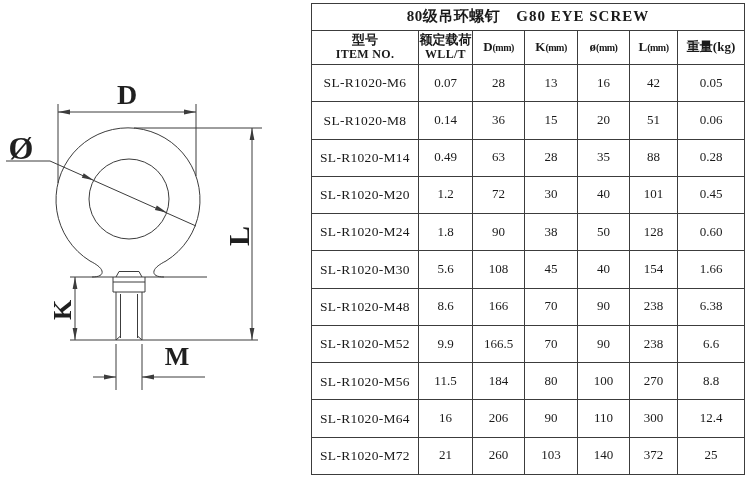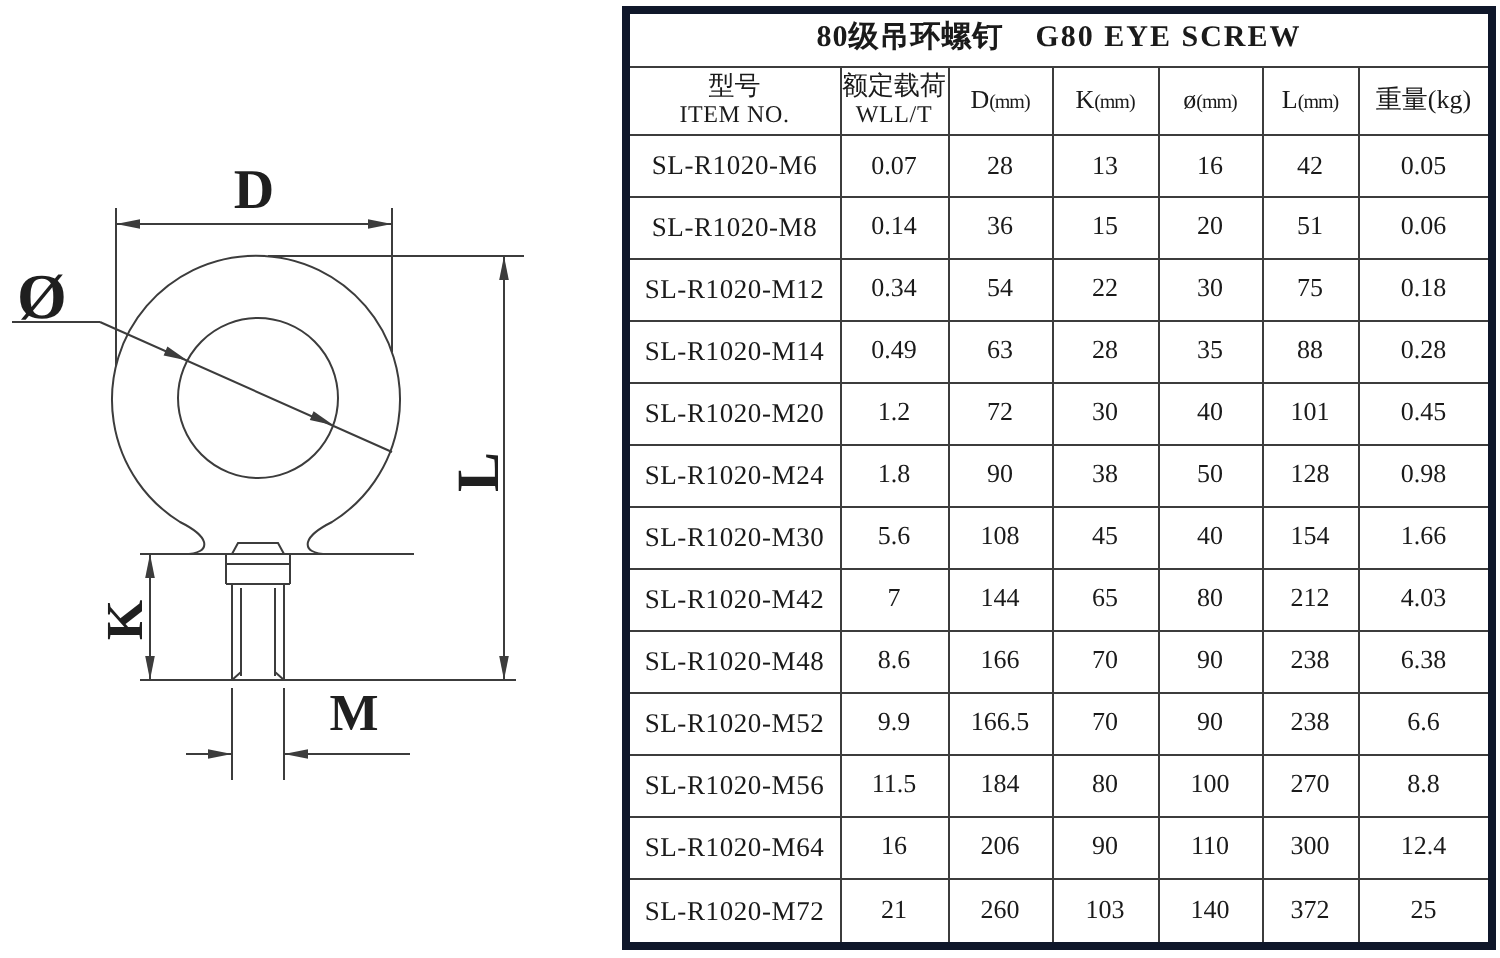--- a/index.html
+++ b/index.html
@@ -7,31 +7,31 @@
     width:750px;height:479px;position:relative;overflow:hidden;
     background:#ffffff;color:#1a1a1a;
     font-family:"Liberation Serif", serif;
   }
   .diagram{position:absolute;left:0;top:0;}
   .dim-text{font-family:"Liberation Serif", serif;font-weight:bold;fill:#1f1f1f;}
   .tablewrap{position:absolute;left:311px;top:3px;width:433px;height:472px;}
   table.spec{
     border-collapse:collapse;table-layout:fixed;
     width:100%;height:100%;
-    border:4px solid #0f172a;
+    border:1px solid #0f172a;
   }
   table.spec th, table.spec td{
     border:1px solid #3c3c3c;
     text-align:center;vertical-align:middle;
     padding:0;font-weight:normal;line-height:1.15;
     overflow:hidden;white-space:nowrap;
   }
   tr.title-row th{height:26px;font-size:15px;font-weight:bold;letter-spacing:.5px;}
   tr.title-row .en{margin-left:16px;letter-spacing:1px;}
-  tr.header-row th{height:33px;font-size:13px;font-weight:normal;margin-left:35px;}
+  tr.header-row th{height:33px;font-size:13px;font-weight:bold;margin-left:35px;}
   tr.header-row .h-top{font-size:13px;}
   tr.header-row .h-sub{font-size:12px;letter-spacing:.3px;}
   tr.header-row .unit{font-size:10px;letter-spacing:-.5px;}
   tbody td{font-size:13px;}
   tbody td.itemno{font-size:13.5px;letter-spacing:.3px;}
 </style>
 </head>
 <body>
 
 <svg class="diagram" width="312" height="479" viewBox="0 0 312 479" stroke="#3c3c3c" stroke-width="1" fill="none">
@@ -143,29 +143,20 @@
         <tr>
           <td class="itemno">SL-R1020-M8</td>
           <td>0.14</td>
           <td>36</td>
           <td>15</td>
           <td>20</td>
           <td>51</td>
           <td>0.06</td>
         </tr>
         <tr>
-          <td class="itemno">SL-R1020-M12</td>
-          <td>0.34</td>
-          <td>54</td>
-          <td>22</td>
-          <td>30</td>
-          <td>75</td>
-          <td>0.18</td>
-        </tr>
-        <tr>
           <td class="itemno">SL-R1020-M14</td>
           <td>0.49</td>
           <td>63</td>
           <td>28</td>
           <td>35</td>
           <td>88</td>
           <td>0.28</td>
         </tr>
         <tr>
           <td class="itemno">SL-R1020-M20</td>
@@ -176,41 +167,32 @@
           <td>101</td>
           <td>0.45</td>
         </tr>
         <tr>
           <td class="itemno">SL-R1020-M24</td>
           <td>1.8</td>
           <td>90</td>
           <td>38</td>
           <td>50</td>
           <td>128</td>
-          <td>0.98</td>
+          <td>0.60</td>
         </tr>
         <tr>
           <td class="itemno">SL-R1020-M30</td>
           <td>5.6</td>
           <td>108</td>
           <td>45</td>
           <td>40</td>
           <td>154</td>
           <td>1.66</td>
         </tr>
         <tr>
-          <td class="itemno">SL-R1020-M42</td>
-          <td>7</td>
-          <td>144</td>
-          <td>65</td>
-          <td>80</td>
-          <td>212</td>
-          <td>4.03</td>
-        </tr>
-        <tr>
           <td class="itemno">SL-R1020-M48</td>
           <td>8.6</td>
           <td>166</td>
           <td>70</td>
           <td>90</td>
           <td>238</td>
           <td>6.38</td>
         </tr>
         <tr>
           <td class="itemno">SL-R1020-M52</td>

